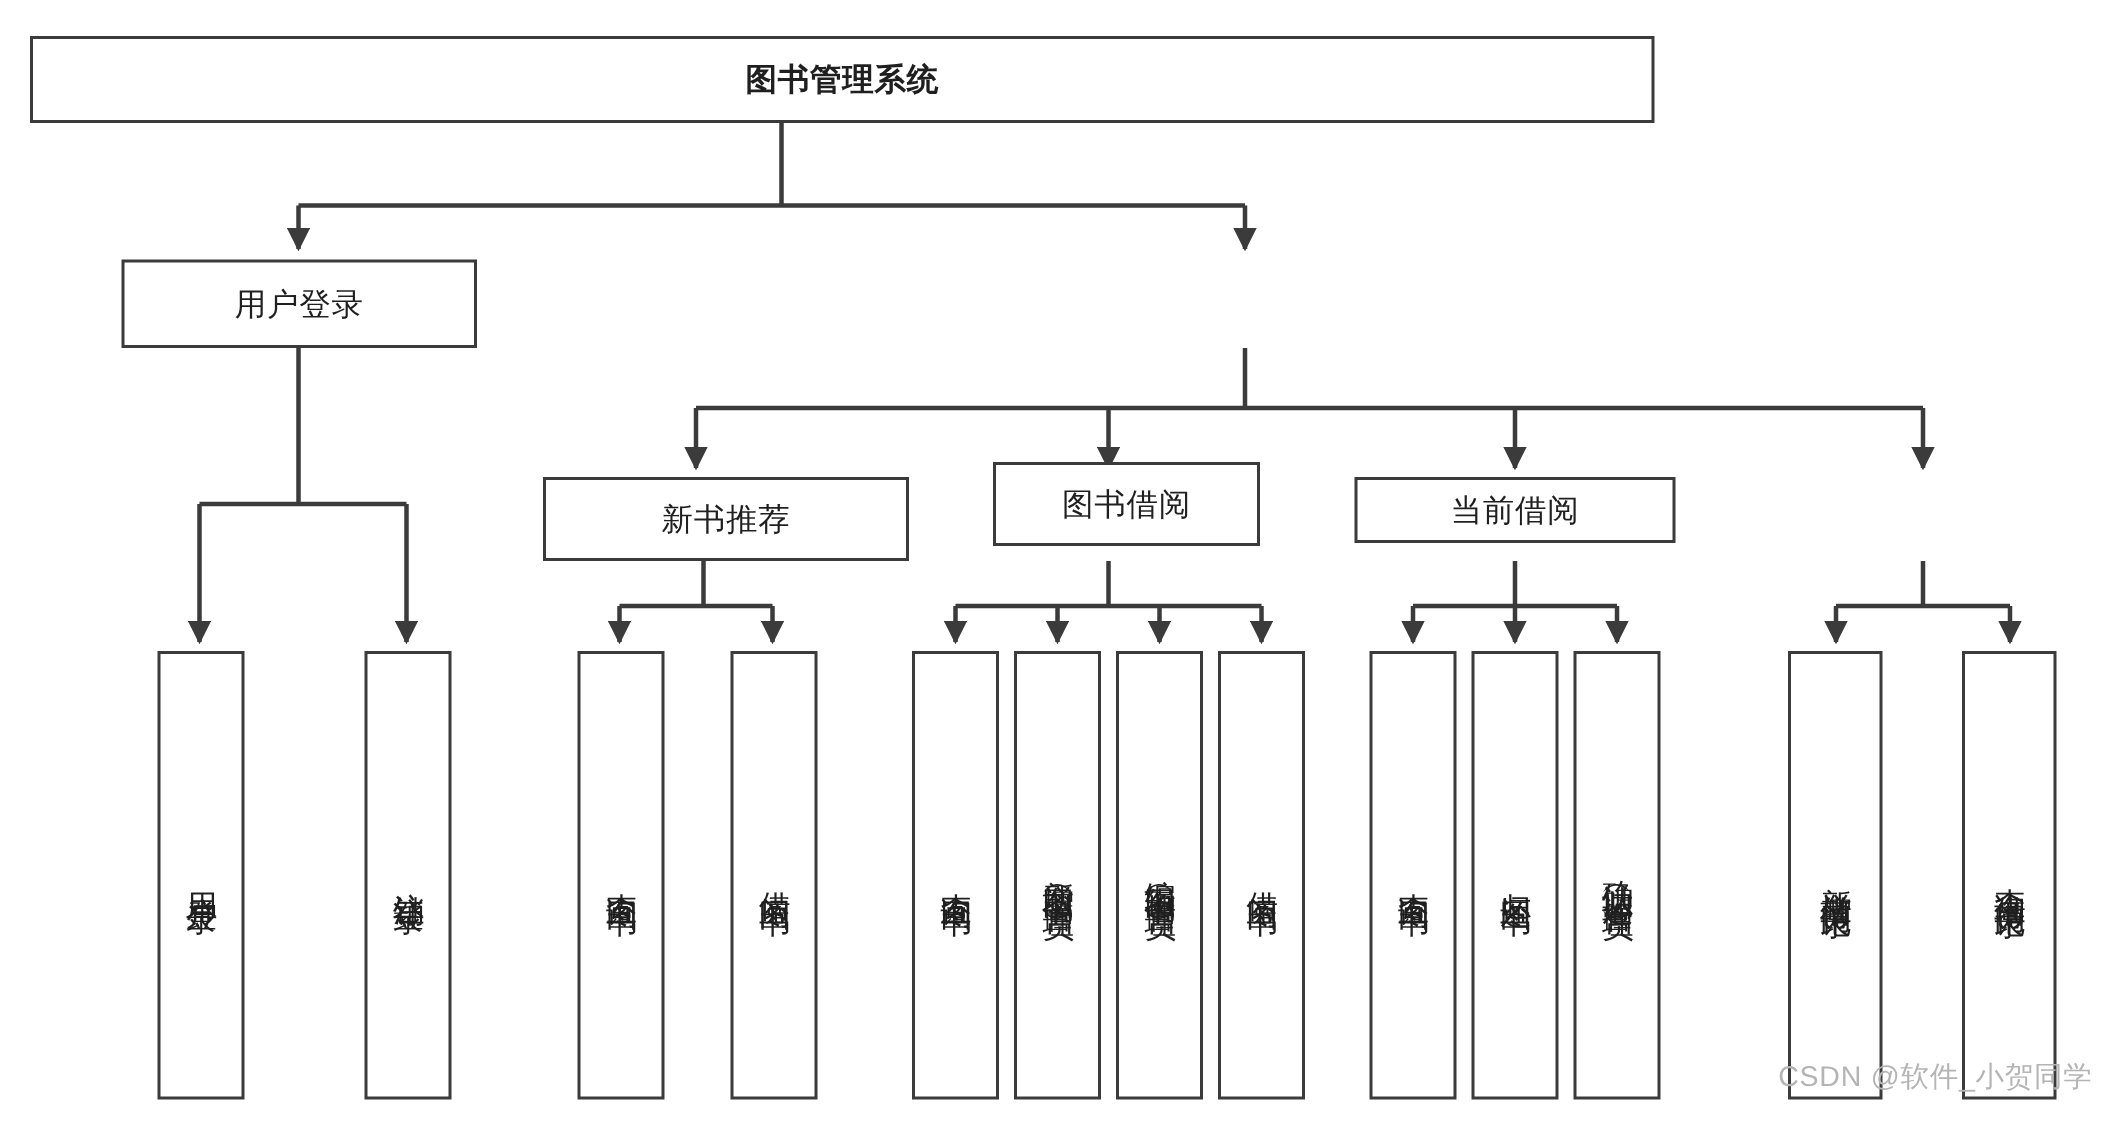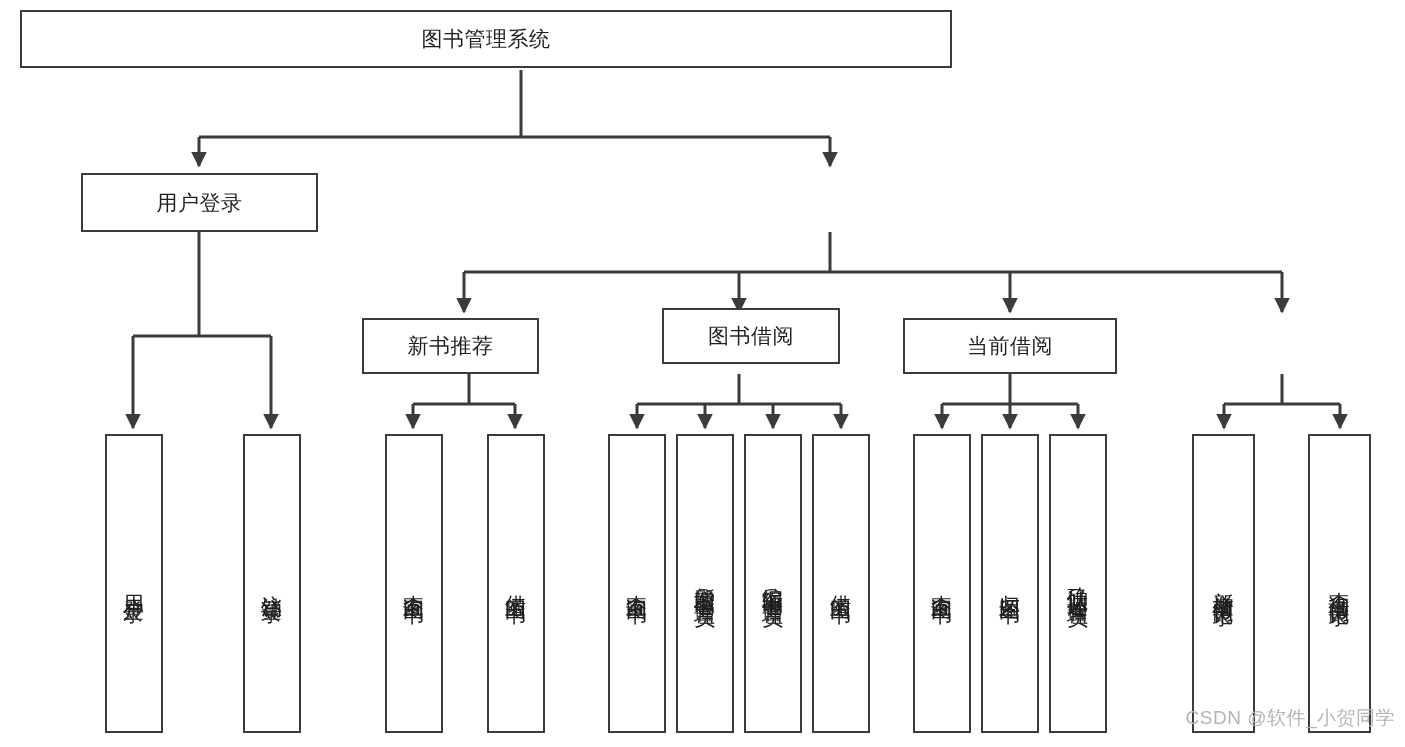--- a/index.html
+++ b/index.html
@@ -126,35 +126,35 @@
     </g>
 
     <g stroke="#3b3b3b" stroke-width="3" fill="none">
       <path d="M 1282 374 L 1282 404"></path>
       <path d="M 1224 404 L 1340 404"></path>
       <path d="M 1224 404 L 1224 428" marker-end="url(#arrow)"></path>
       <path d="M 1340 404 L 1340 428" marker-end="url(#arrow)"></path>
     </g>
   </svg>
 
-  <div class="node h-node" style="left:20px; top:10px; width:932px; height:58px;">
+  <div class="node h-node" style="left:20px; top:24px; width:1083px; height:58px;font-weight:bold;">
     <span class="node-label">图书管理系统</span>
   </div>
 
   <div class="node h-node" style="left:81px; top:173px; width:237px; height:59px;">
     <span class="node-label">用户登录</span>
   </div>
 
-  <div class="node h-node" style="left:362px; top:318px; width:177px; height:56px;">
+  <div class="node h-node" style="left:362px; top:318px; width:244px; height:56px;">
     <span class="node-label">新书推荐</span>
   </div>
   <div class="node h-node" style="left:633px; top:308px; width:178px; height:56px;margin-left:29px;">
     <span class="node-label">图书借阅</span>
   </div>
-  <div class="node h-node" style="left:903px; top:318px; width:214px; height:56px;">
+  <div class="node h-node" style="left:903px; top:318px; width:214px; height:44px;">
     <span class="node-label">当前借阅</span>
   </div>
 
   <div class="node v-node" style="left:105px; top:434px; width:58px; height:299px;">
     <span class="vlabel">用户登录</span>
   </div>
   <div class="node v-node" style="left:243px; top:434px; width:58px; height:299px;">
     <span class="vlabel">注销登录</span>
   </div>
 

